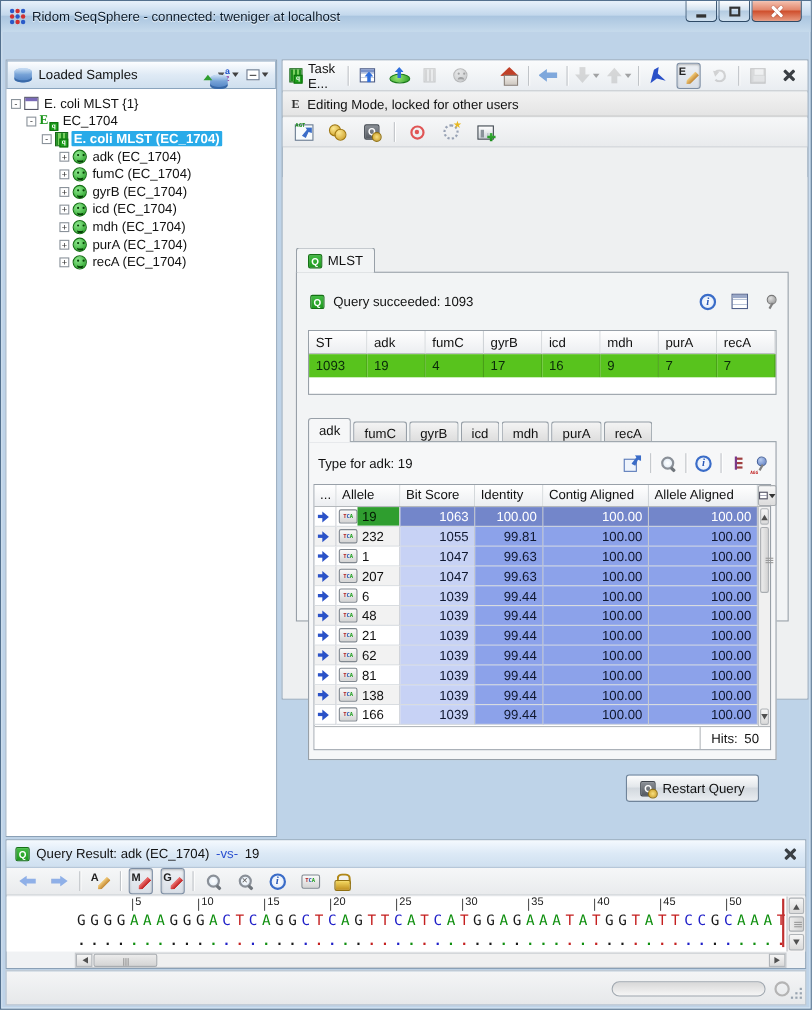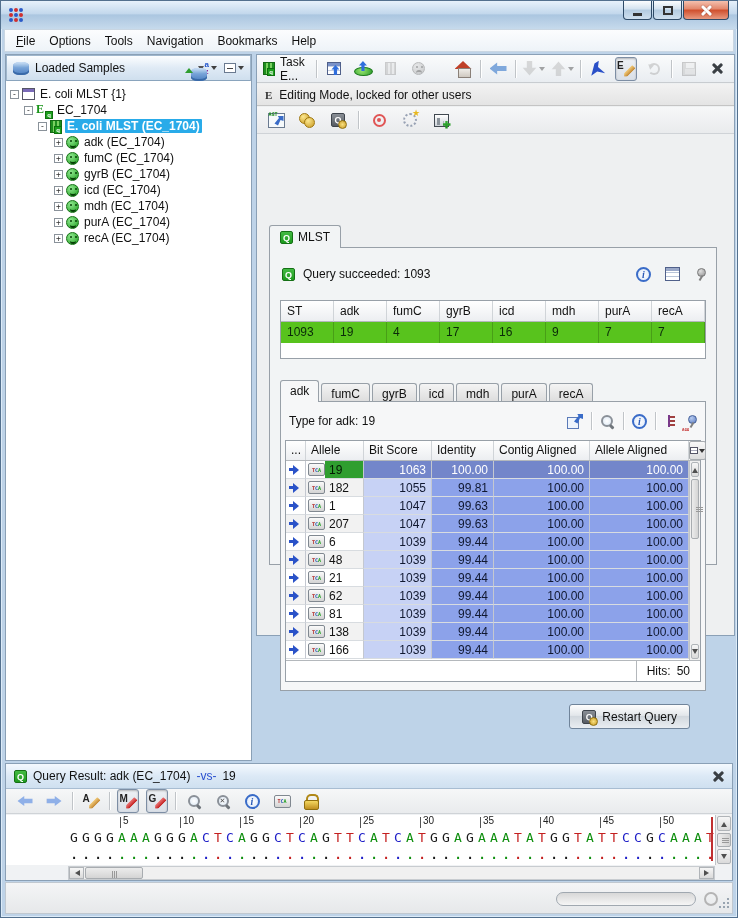--- a/index.html
+++ b/index.html
@@ -294,41 +294,34 @@
       <i style="background:#2a5ac8"></i>
         <i style="background:#d03030"></i>
         <i style="background:#2a5ac8"></i>
       <i style="background:#d03030"></i>
         <i style="background:#2a5ac8"></i>
         <i style="background:#d03030"></i>
       <i style="background:#2a5ac8"></i>
         <i style="background:#d03030"></i>
         <i style="background:#2a5ac8"></i>
     </span>
+    <span class="title-text">Ridom SeqSphere - connected: tweniger at localhost</span>
     <span class="winbtns">
       <span class="wbtn">
           <span class="glyph-min"></span>
         </span>
       <span class="wbtn">
           <span class="glyph-max"></span>
         </span>
       <span class="wbtn close">
           <span class="glyph-x"></span>
         </span>
     </span>
   </div>
 
-  <div class="menubar" id="menubar">
-      <div class="menu-item"><u>F</u>ile</div>
-      <div class="menu-item">Options</div>
-      <div class="menu-item">Tools</div>
-      <div class="menu-item">Navigation</div>
-      <div class="menu-item">Bookmarks</div>
-      <div class="menu-item">Help</div>
-    </div>
 
   <div class="left-panel">
     <div class="panel-hdr" style="gap:6px;">
       <span class="dbico"></span>
       <span>Loaded Samples</span>
       <span class="hdr-tools">
         <span class="dbup">
           <span class="dbico"></span>
           <span class="uparrow-sm"></span>
         </span>
@@ -600,21 +593,21 @@
                   <div class="hrow">
                     <div class="hc" style="background: rgb(242, 242, 242);">
                       <span class="arrow-ico"></span>
                     </div>
                     <div class="hc" style="background: rgb(242, 242, 242);">
                       <span class="tca">
                         <span class="t0">T</span>
                         <span class="t1">C</span>
                         <span class="t2">A</span>
                       </span>
-                      <span class="anum">182</span>
+                      <span class="anum">232</span>
                     </div>
                     <div class="hc num" style="background: rgb(199, 210, 245); color: rgb(16, 24, 48);">1055</div>
                     <div class="hc num" style="background: rgb(140, 162, 234); color: rgb(16, 24, 48);">99.81</div>
                     <div class="hc num" style="background: rgb(140, 162, 234); color: rgb(16, 24, 48);">100.00</div>
                     <div class="hc num" style="background: rgb(140, 162, 234); color: rgb(16, 24, 48);">100.00</div>
                   </div>
                   <div class="hrow">
                     <div class="hc" style="background: rgb(255, 255, 255);">
                       <span class="arrow-ico"></span>
                     </div>

